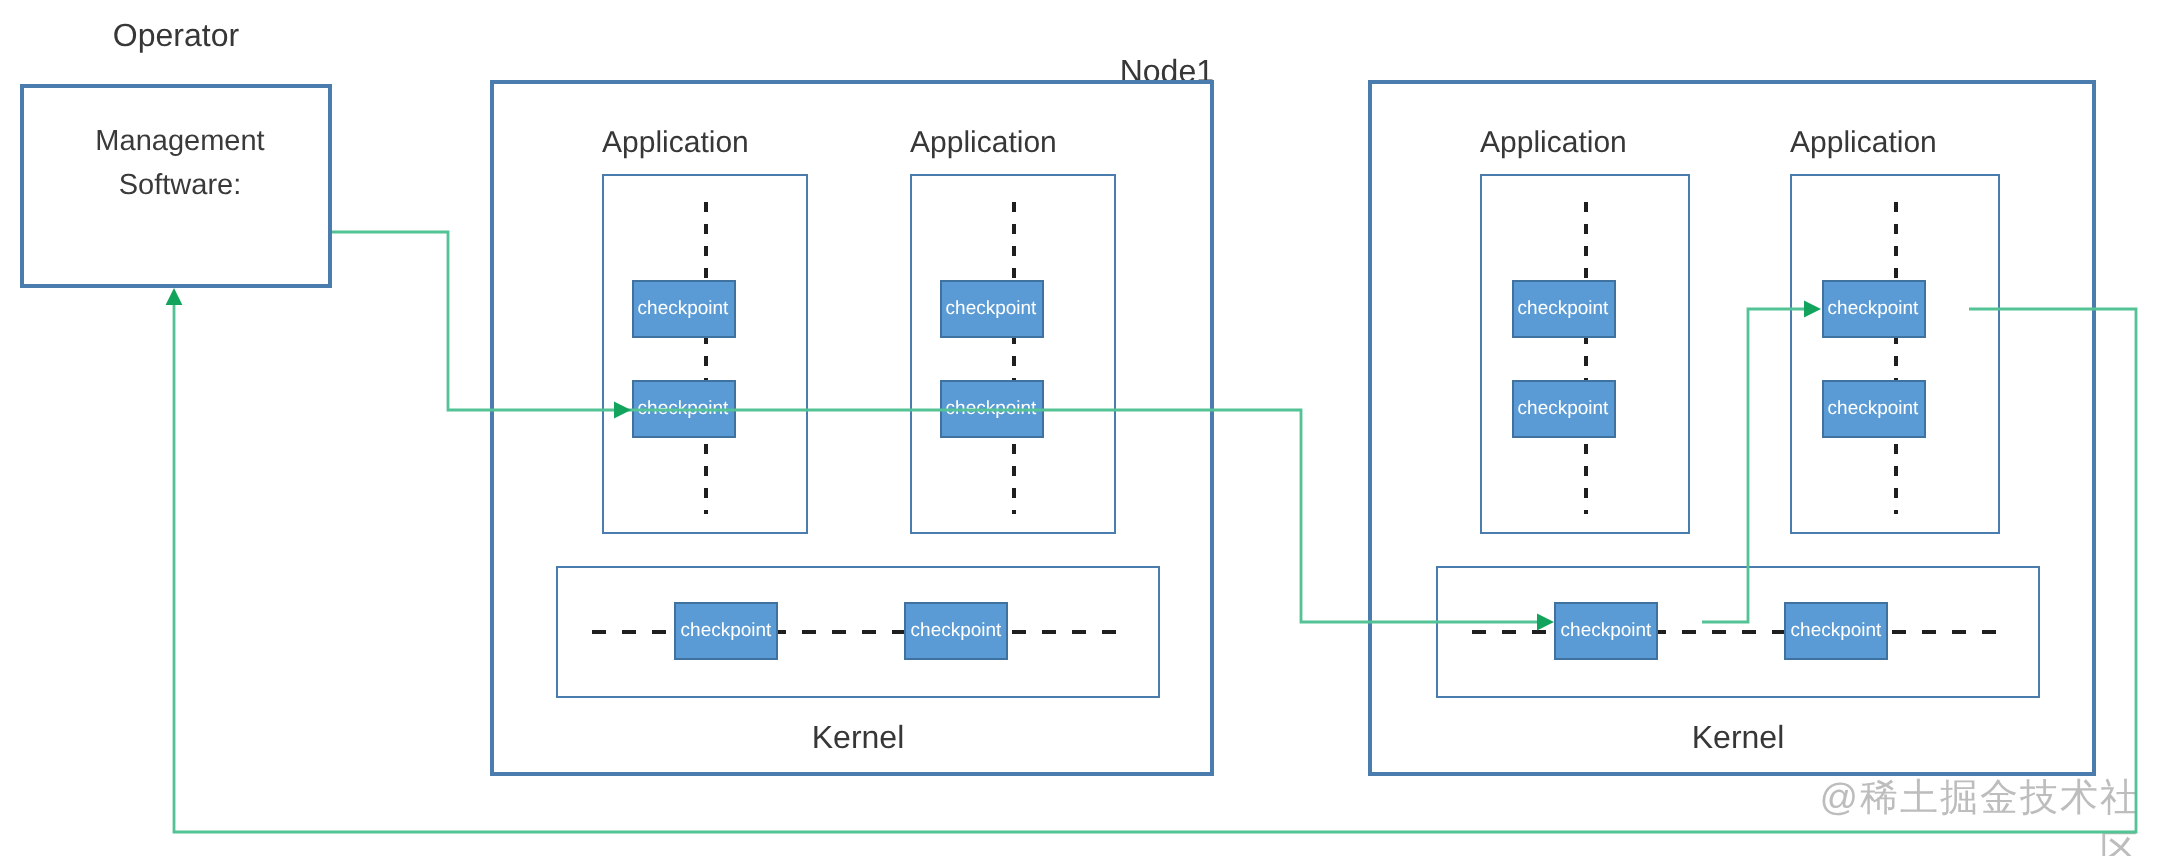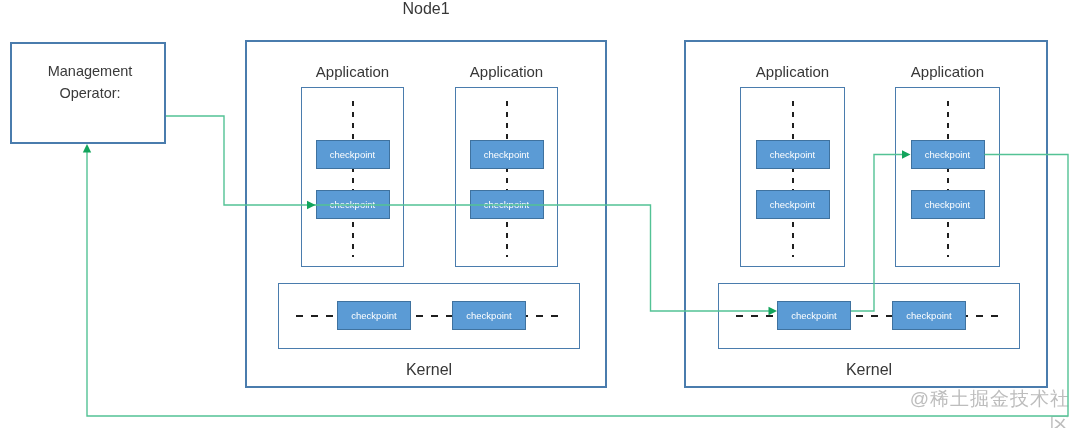--- a/index.html
+++ b/index.html
@@ -14,25 +14,25 @@
     --wm:#bdbdbd;
   }
   html,body{margin:0;padding:0;background:#fff;}
   #canvas{
     position:relative;width:1080px;height:428px;background:#ffffff;
     font-family:"Liberation Sans", sans-serif;color:var(--text);
     overflow:hidden;
   }
   .abs{position:absolute;}
   .title{font-size:16px;text-align:center;color:var(--text);}
-  .applabel{font-size:15px;text-align:center;color:var(--text);}
+  .applabel{font-size:15px;text-align:left;color:var(--text);}
   .bigbox{border:2px solid var(--box-border);background:transparent;box-sizing:border-box;}
   .thinbox{border:1.5px solid var(--box-border);background:transparent;box-sizing:border-box;}
   .cp{
-    width:74px;height:29px;background:var(--cp-fill);
+    width:52px;height:29px;background:var(--cp-fill);
     border:1px solid var(--cp-border);box-sizing:border-box;
     color:#fff;font-size:9.5px;text-align:center;line-height:27px;
     z-index:3;
   }
   .vdash{
     width:2px;z-index:1;
     background:repeating-linear-gradient(to bottom,var(--dash) 0 5px,transparent 5px 11px);
   }
   .hdash{
     height:2px;z-index:1;
@@ -50,27 +50,28 @@
   #wires{position:absolute;left:0;top:0;width:1080px;height:428px;z-index:4;pointer-events:none;}
   #wires path{fill:none;stroke:var(--green);stroke-width:1.4px;}
   #wires polygon{fill:var(--green-arrow);stroke:none;}
   .watermark{font-size:19px;color:var(--wm);letter-spacing:1px;z-index:2;}
 </style>
 </head>
 <body>
 
 <div id="canvas">
 
+  <div class="abs title" style="left:10px;top:10px;width:156px;">Operator</div>
   <div class="abs bigbox" style="left:10px;top:42px;width:156px;height:102px;"></div>
   <div class="abs opcontent" style="left:10px;top:60px;width:160px;">
     <div>Management</div>
-    <div>Operator:</div>
+    <div>Software:</div>
   </div>
 
-  <div class="abs title" style="left:245px;top:0;width:362px;">Node1</div>
+  <div class="abs title" style="left:245px;top:28px;width:362px;text-align:right;">Node1</div>
   <div class="abs bigbox" style="left:245px;top:40px;width:362px;height:348px;"></div>
 
   <div class="abs applabel" style="left:301px;top:63px;width:103px;">Application</div>
   <div class="abs thinbox" style="left:301px;top:87px;width:103px;height:180px;"></div>
   <div class="abs vdash" style="left:351.5px;top:101px;height:156px;"></div>
   <div class="abs cp" style="left:315.5px;top:140px;">checkpoint</div>
   <div class="abs cp" style="left:315.5px;top:190px;">checkpoint</div>
 
   <div class="abs applabel" style="left:455px;top:63px;width:103px;">Application</div>
   <div class="abs thinbox" style="left:455px;top:87px;width:103px;height:180px;"></div>

